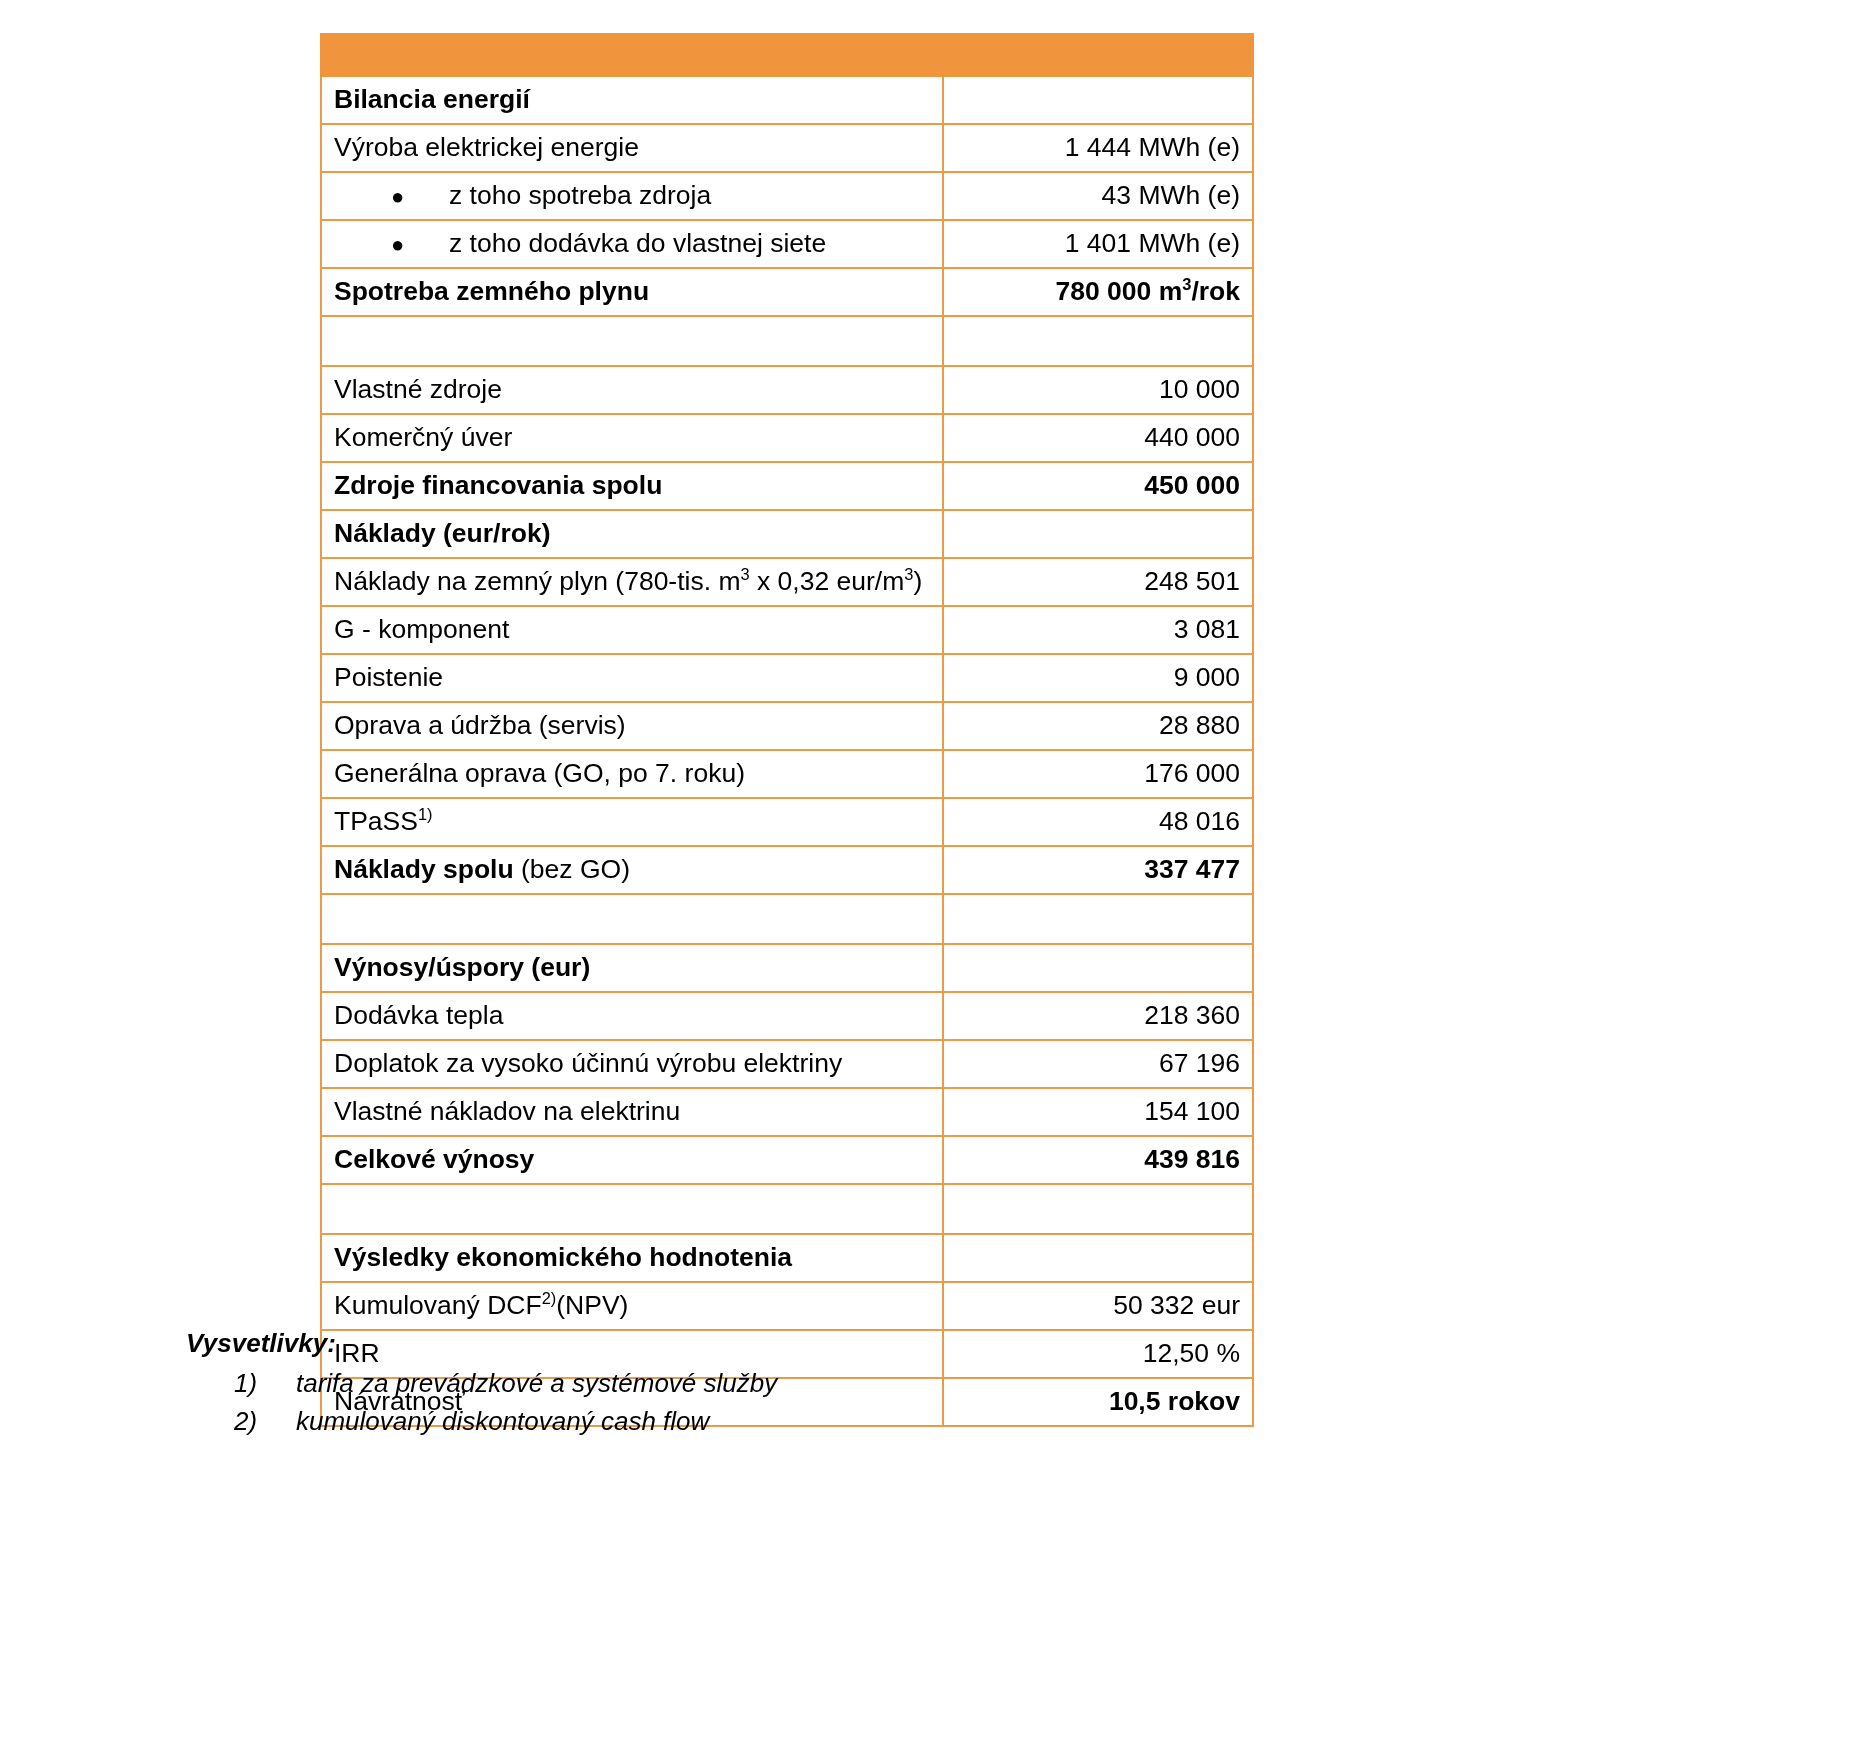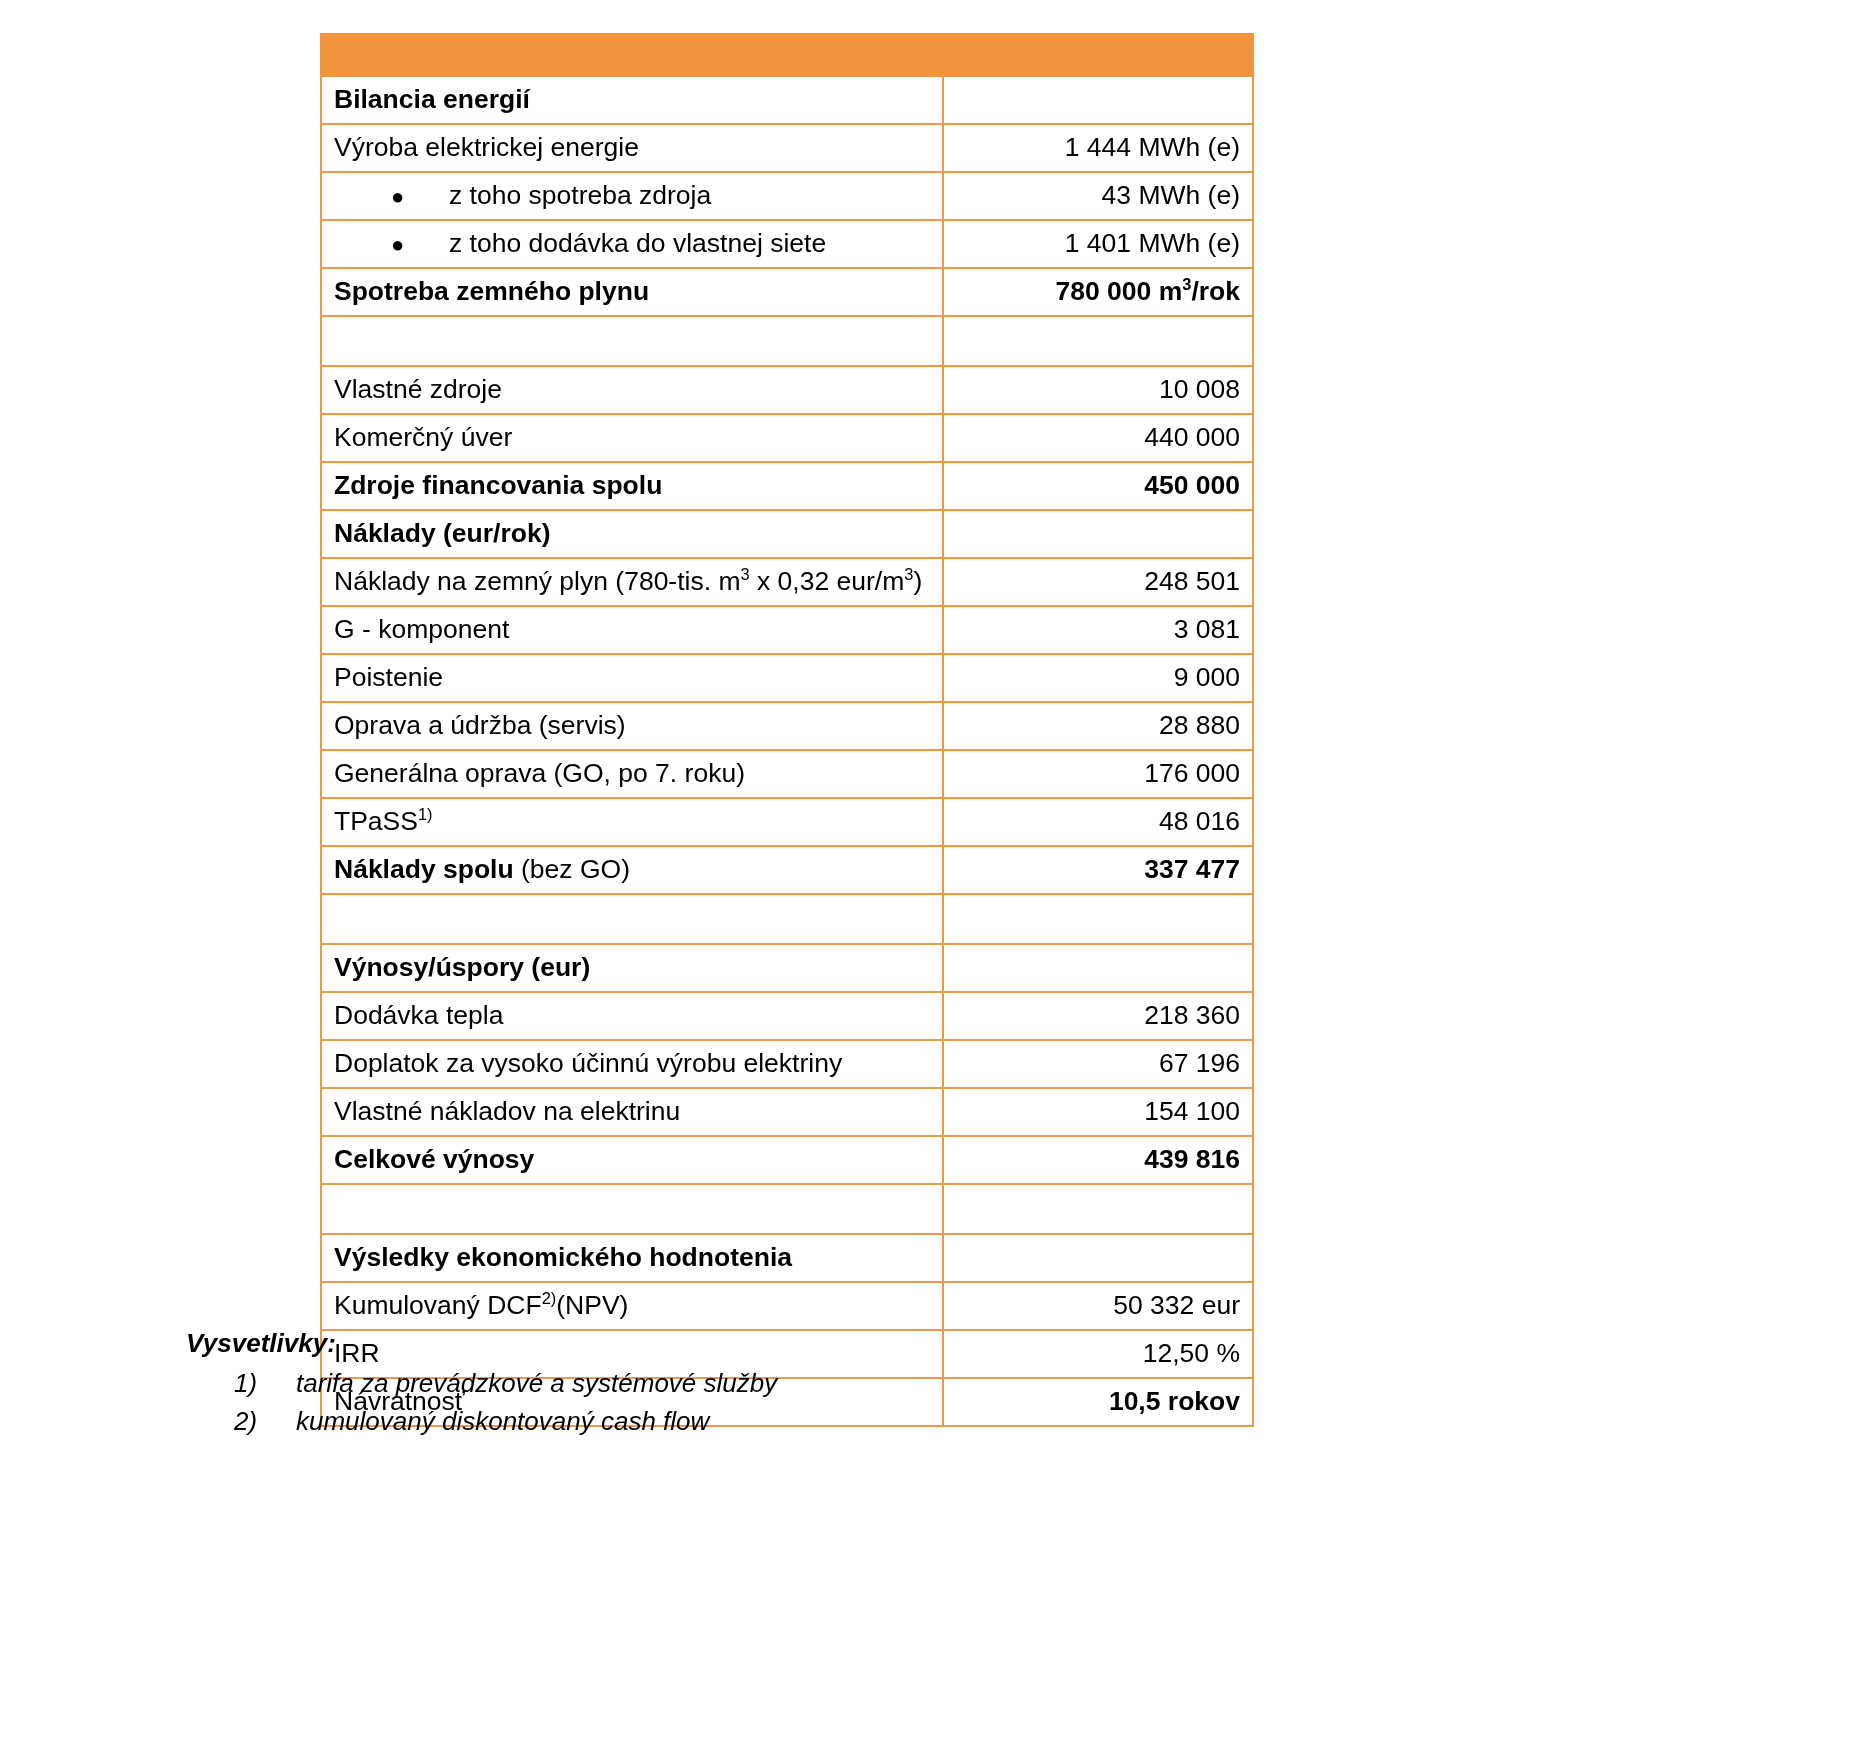--- a/index.html
+++ b/index.html
@@ -157,21 +157,21 @@
           <tr>
             <td class="label b">Spotreba zemného plynu</td>
             <td class="value b">780 000 m<sup>3</sup>/rok</td>
           </tr>
           <tr class="spacer">
             <td class="label"></td>
             <td class="value"></td>
           </tr>
           <tr>
             <td class="label">Vlastné zdroje</td>
-            <td class="value">10 008</td>
+            <td class="value">10 000</td>
           </tr>
           <tr>
             <td class="label">Komerčný úver</td>
             <td class="value">440 000</td>
           </tr>
           <tr>
             <td class="label b">Zdroje financovania spolu</td>
             <td class="value b">450 000</td>
           </tr>
           <tr>

